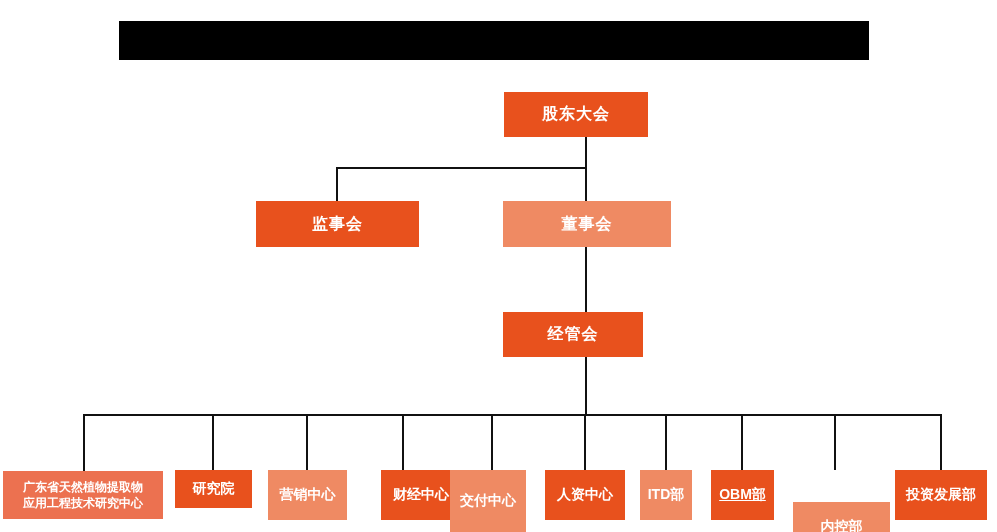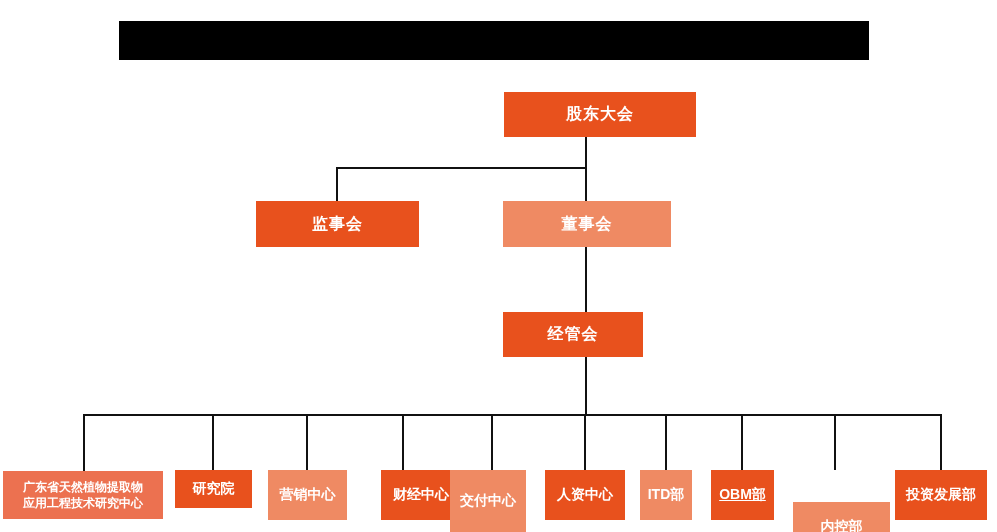--- a/index.html
+++ b/index.html
@@ -46,21 +46,21 @@
   <div class="line" style="left:212px;top:414px;width:2px;height:56px;"></div>
   <div class="line" style="left:306px;top:414px;width:2px;height:56px;"></div>
   <div class="line" style="left:402px;top:414px;width:2px;height:56px;"></div>
   <div class="line" style="left:491px;top:414px;width:2px;height:56px;"></div>
   <div class="line" style="left:584px;top:414px;width:2px;height:56px;"></div>
   <div class="line" style="left:665px;top:414px;width:2px;height:56px;"></div>
   <div class="line" style="left:741px;top:414px;width:2px;height:56px;"></div>
   <div class="line" style="left:834px;top:414px;width:2px;height:56px;"></div>
   <div class="line" style="left:940px;top:414px;width:2px;height:56px;"></div>
 
-  <div class="node dark lvl" style="left:504px;top:92px;width:192px;height:45px;text-align:right;">
+  <div class="node dark lvl" style="left:504px;top:92px;width:144px;height:45px;text-align:right;">
     <span>股东大会</span>
   </div>
 
   <div class="node dark lvl" style="left:256px;top:201px;width:163px;height:46px;">
     <span>监事会</span>
   </div>
   <div class="node light lvl" style="left:503px;top:201px;width:168px;height:46px;">
     <span>董事会</span>
   </div>
 

